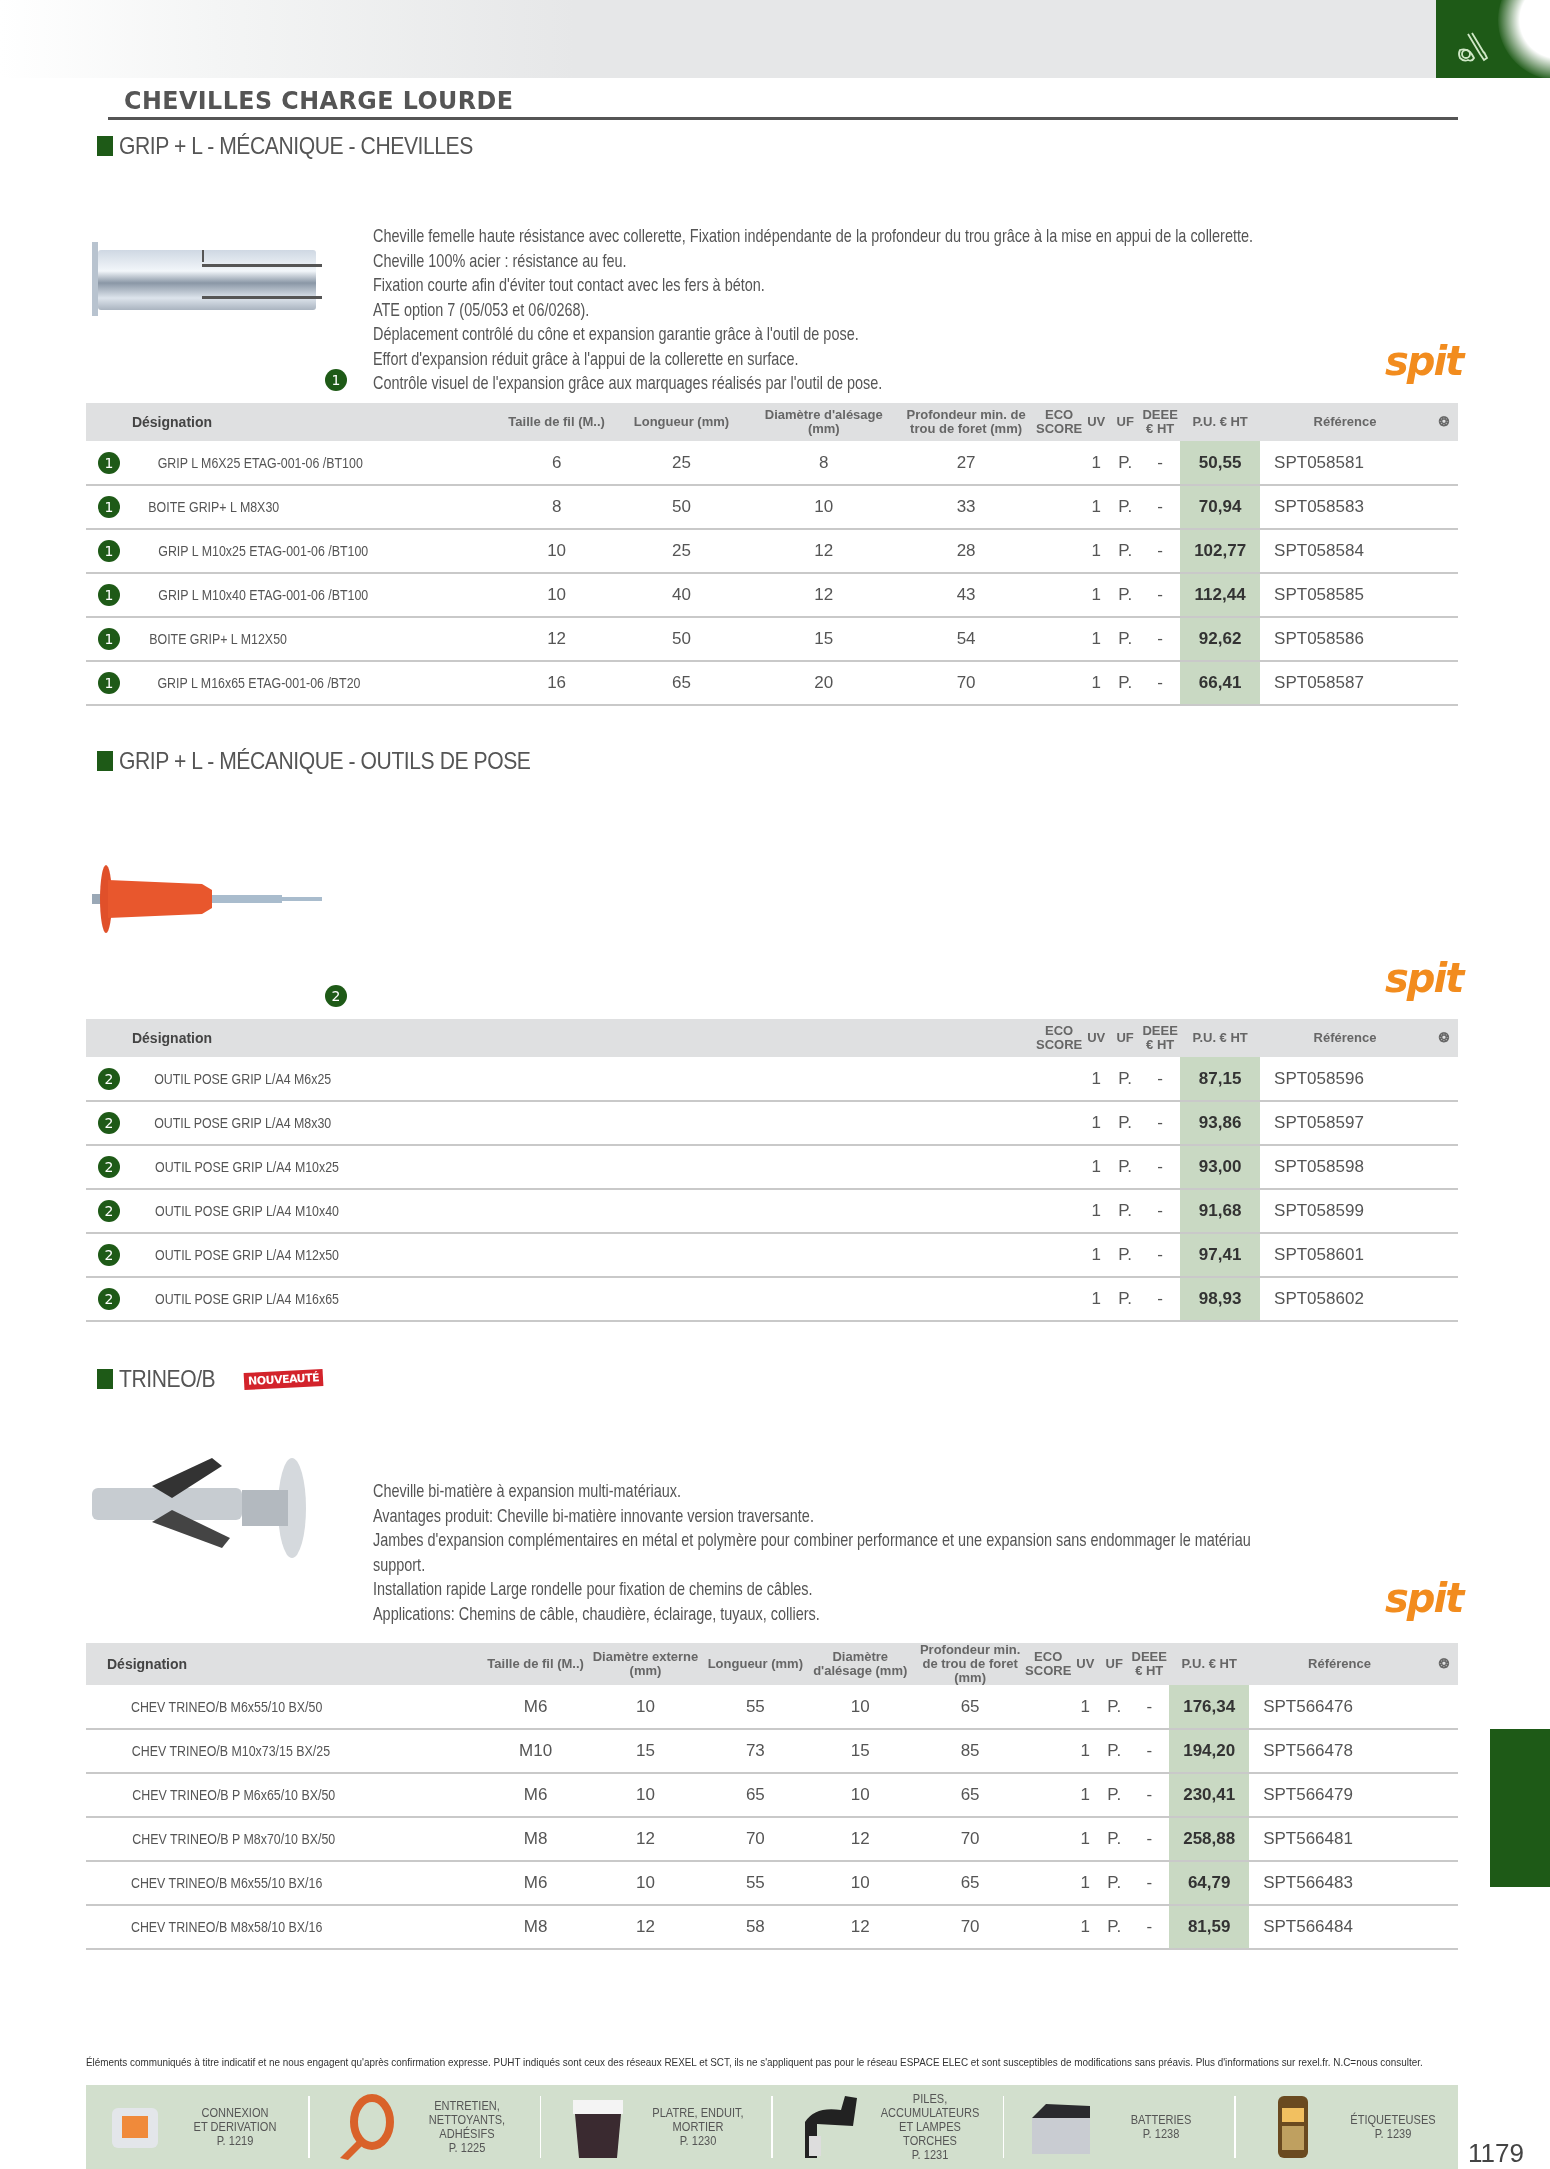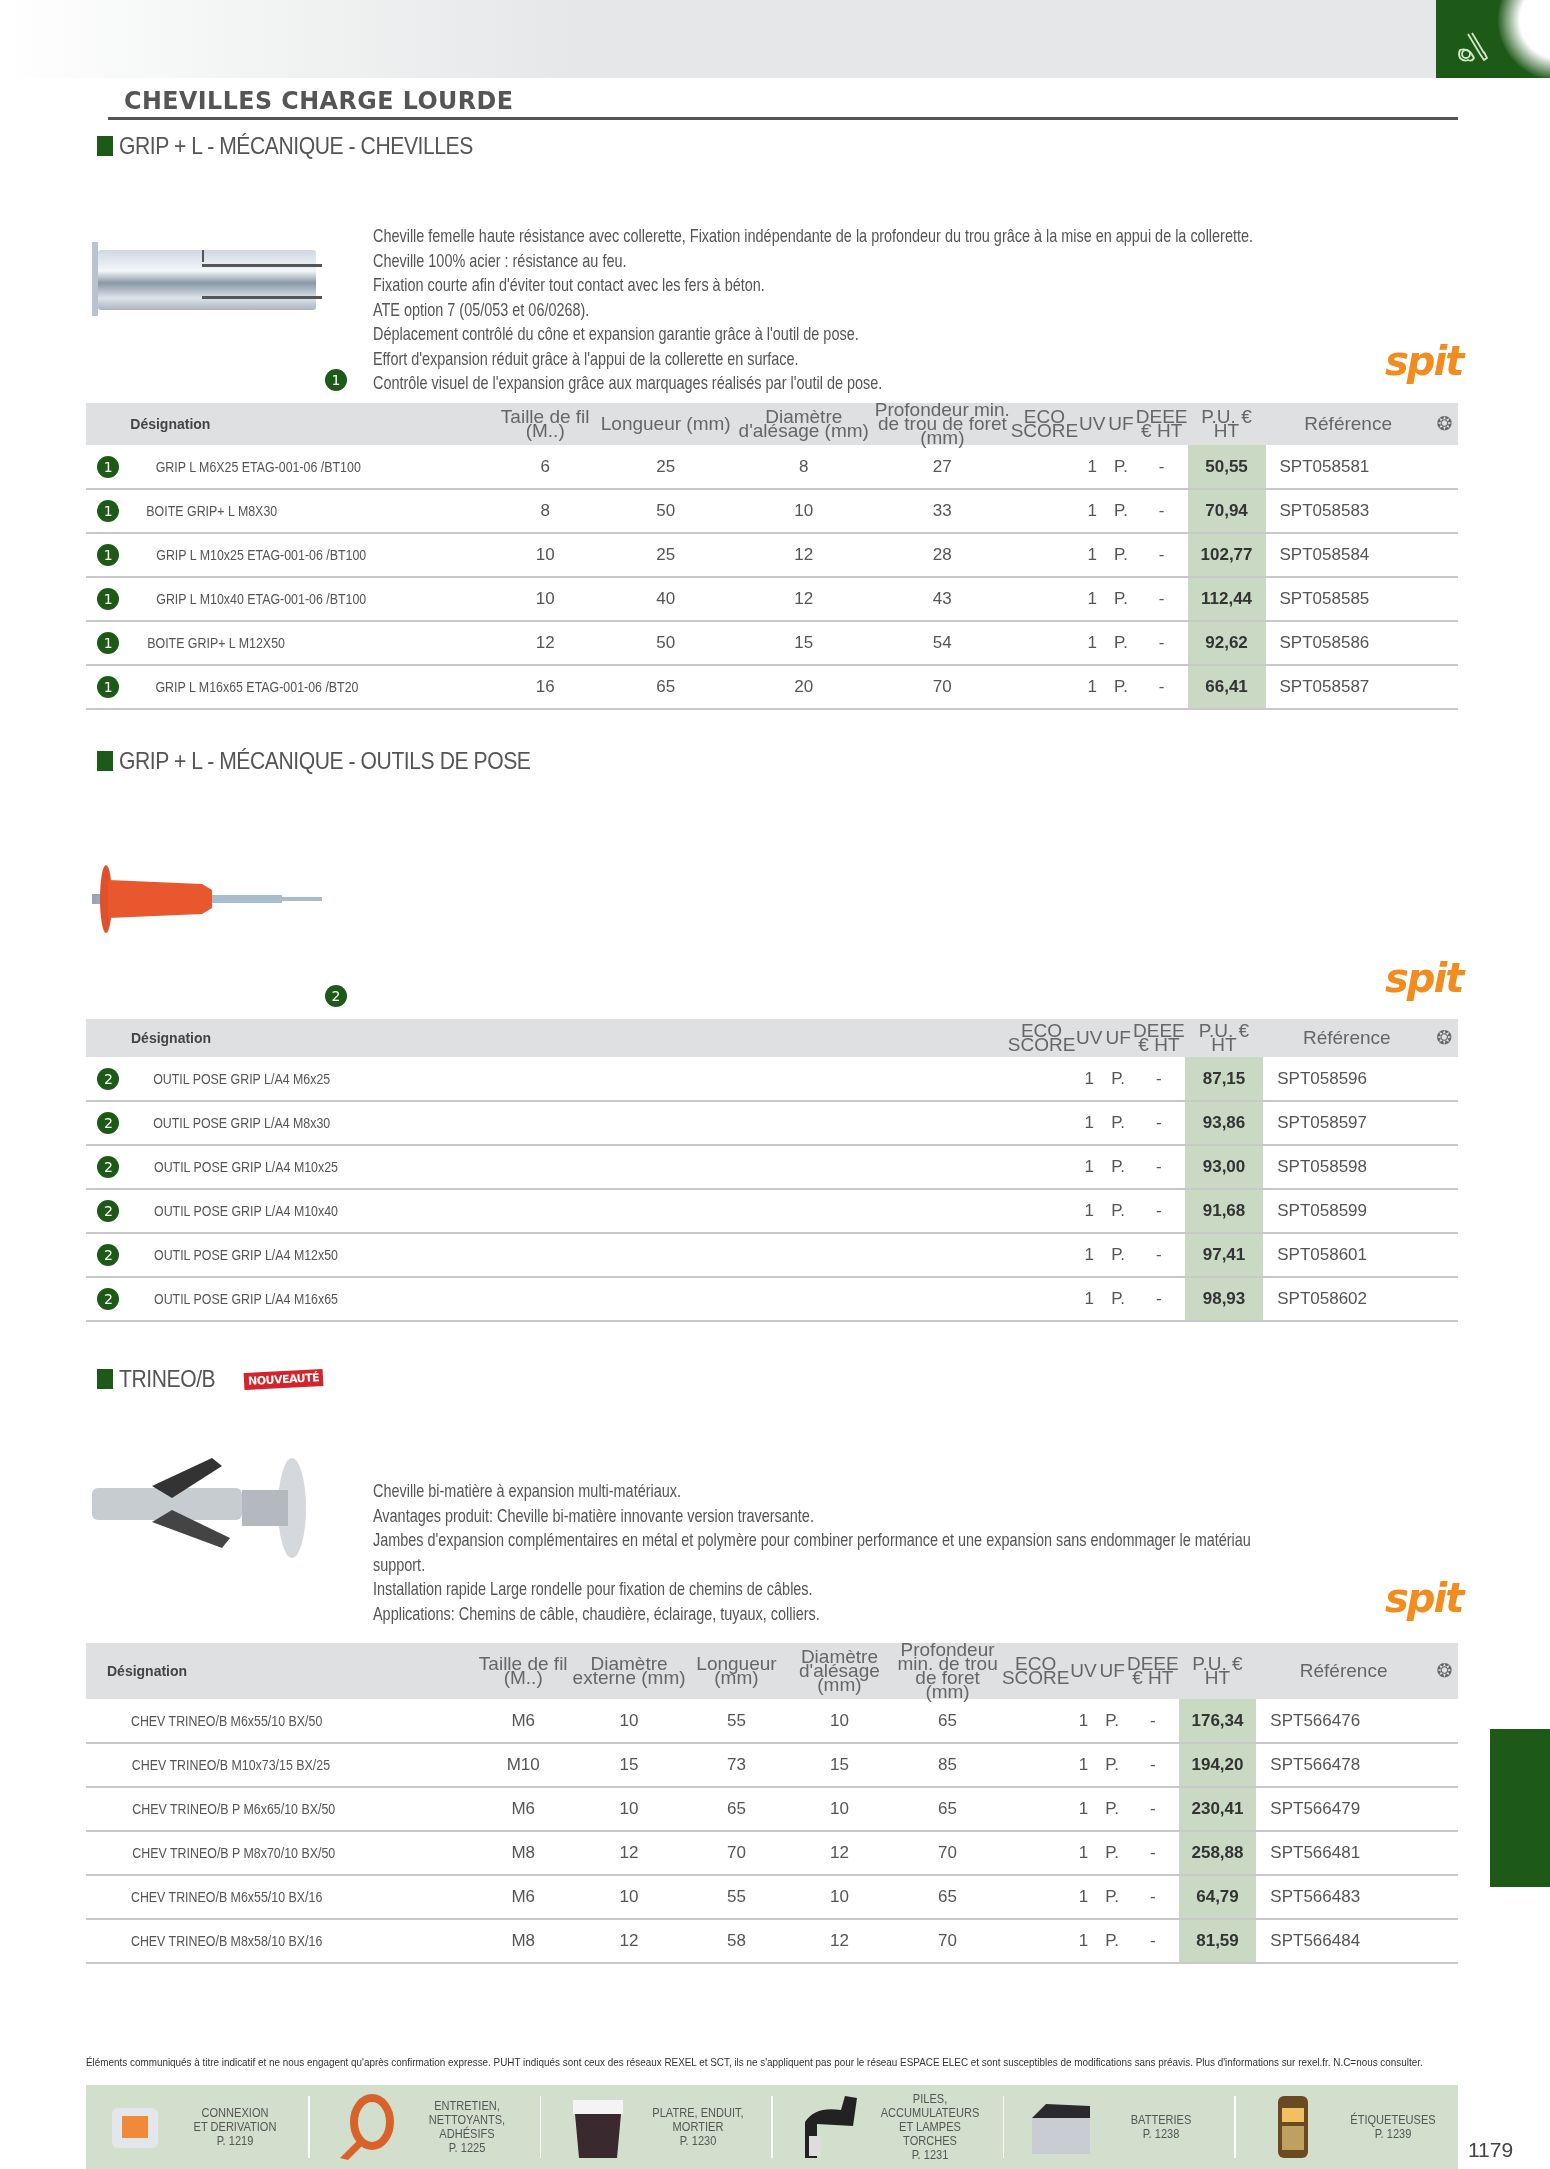--- a/index.html
+++ b/index.html
@@ -25,38 +25,38 @@
   .desc { position: absolute; left: 373px; font-size: 18.5px; line-height: 24.5px; color: #555; transform: scaleX(0.78); transform-origin: left top; width: 1100px; }
   .desc div { white-space: nowrap; }
 
   .num-badge { width: 22px; height: 22px; border-radius: 50%; background: #1e5a17; color: #fff; font-size: 14px;
     display: inline-flex; align-items: center; justify-content: center; font-family: "DejaVu Sans", sans-serif; }
   .abs-badge { position: absolute; }
 
   .spit { position: absolute; font-family: "DejaVu Sans", sans-serif; font-weight: bold; font-style: italic; font-size: 40px; color: #f28c1e; letter-spacing: -2px; }
 
   table.prod { position: absolute; left: 86px; width: 1372px; border-collapse: collapse; font-size: 17px; color: #555; }
-  table.prod th { background: #dfe0e1; font-weight: normal; font-size: 19px; color: #666; height: 38px; line-height: 14px; text-align: center; }
+  table.prod th { background: #dfe0e1; font-weight: bold; font-size: 13px; color: #666; height: 38px; line-height: 14px; text-align: center; }
   table.prod th.des { text-align: left; font-weight: bold; color: #444; font-size: 14px; }
   table.prod td { height: 44px; border-bottom: 2px solid #c9c9c9; text-align: center; white-space: nowrap; }
   table.prod td.des { text-align: left; font-size: 15.5px; margin-top: 28px; }
   table.prod td.price { background: #c9d9c3; font-weight: bold; color: #333; }
   table.prod td.ref { text-align: left; padding-left: 14px; }
   .sq-narrow { display: inline-block; transform: scaleX(0.8); }
 
   .photo { position: absolute; }
 
   .footnote { position: absolute; left: 86px; top: 2056px; font-size: 11.5px; color: #333; white-space: nowrap; transform: scaleX(0.86); transform-origin: left; }
 
   .footer-band { position: absolute; left: 86px; top: 2085px; width: 1372px; height: 84px; background: #d2dfcd; display: flex; align-items: center; }
   .foot-item { display: flex; align-items: center; height: 100%; position: relative; }
   .foot-item .thumb { width: 70px; height: 70px; margin-left: 14px; }
   .foot-item .lbl { text-align: center; font-size: 13px; color: #555; line-height: 14px; width: 130px; transform: scaleX(0.85); }
   .foot-sep { width: 3px; height: 62px; background: #fff; margin: 0 8px; }
-  .page-num { position: absolute; left: 1468px; top: 2138px; font-size: 21px; color: #444; }
+  .page-num { position: absolute; left: 1468px; top: 2138px; font-size: 26px; color: #444; }
 
   .side-tab { position: absolute; left: 1490px; top: 1729px; width: 60px; height: 158px; background: #1e5a17; }
 </style>
 </head>
 <body>
 
 <div class="topband"></div>
 <div class="corner">
   <div class="glow"></div>
   <svg class="ico" viewBox="0 0 40 40" fill="none" stroke="#cfe8c6" stroke-width="1.8">

